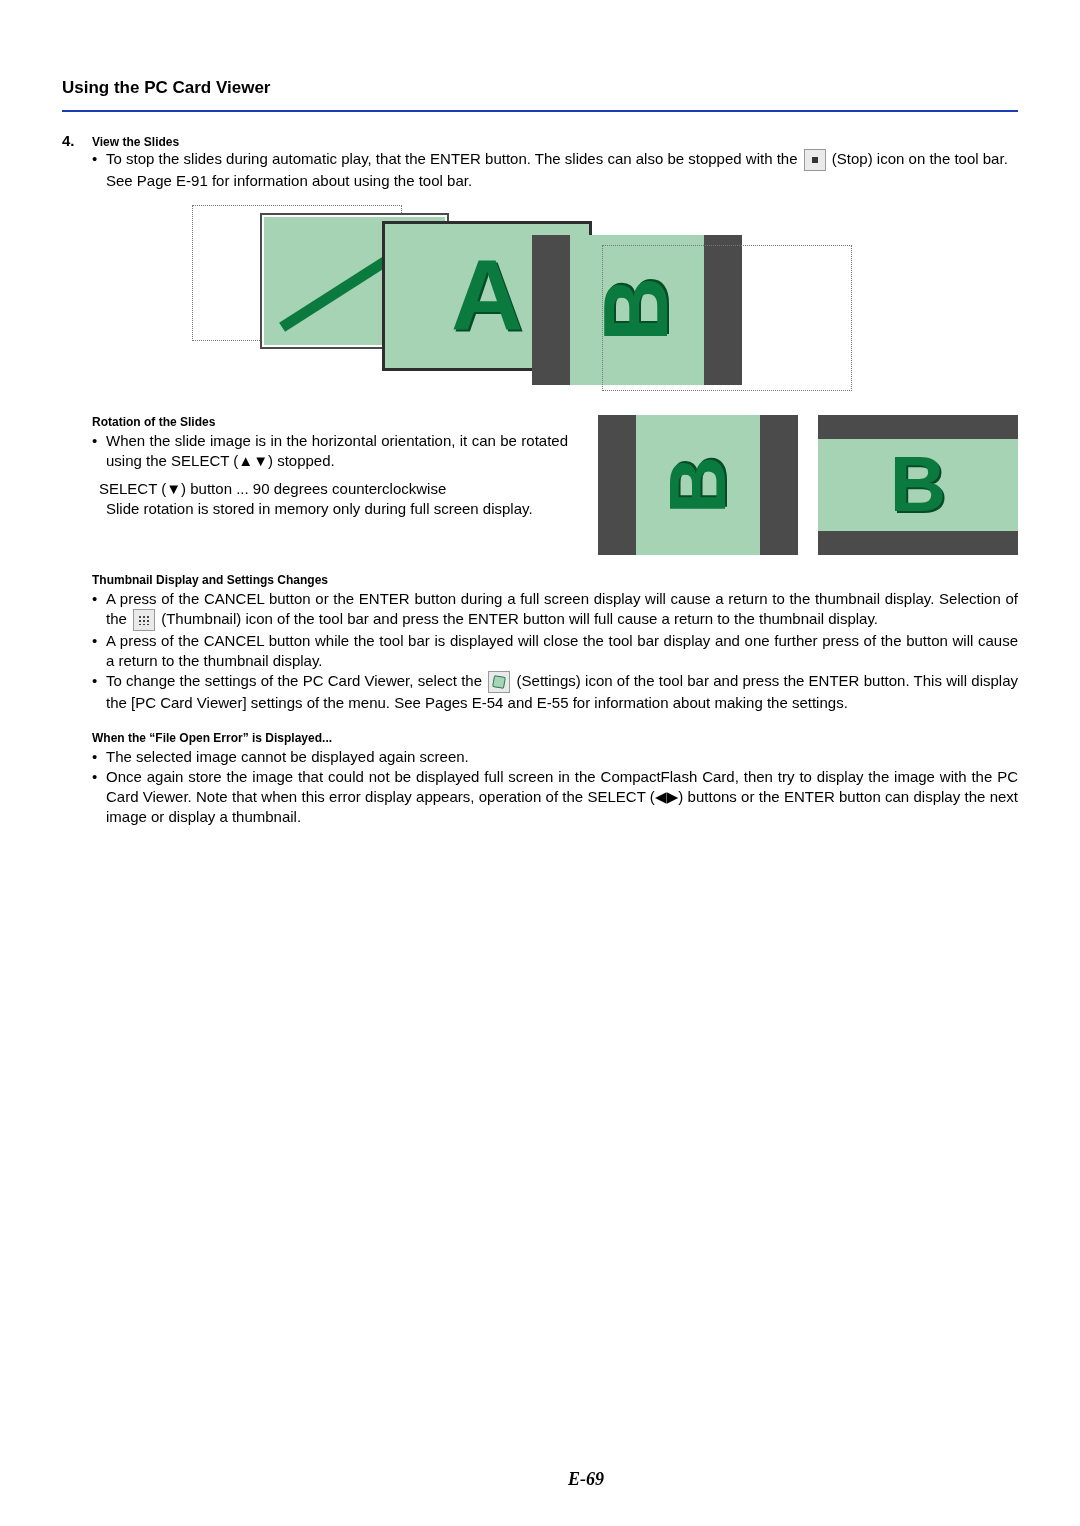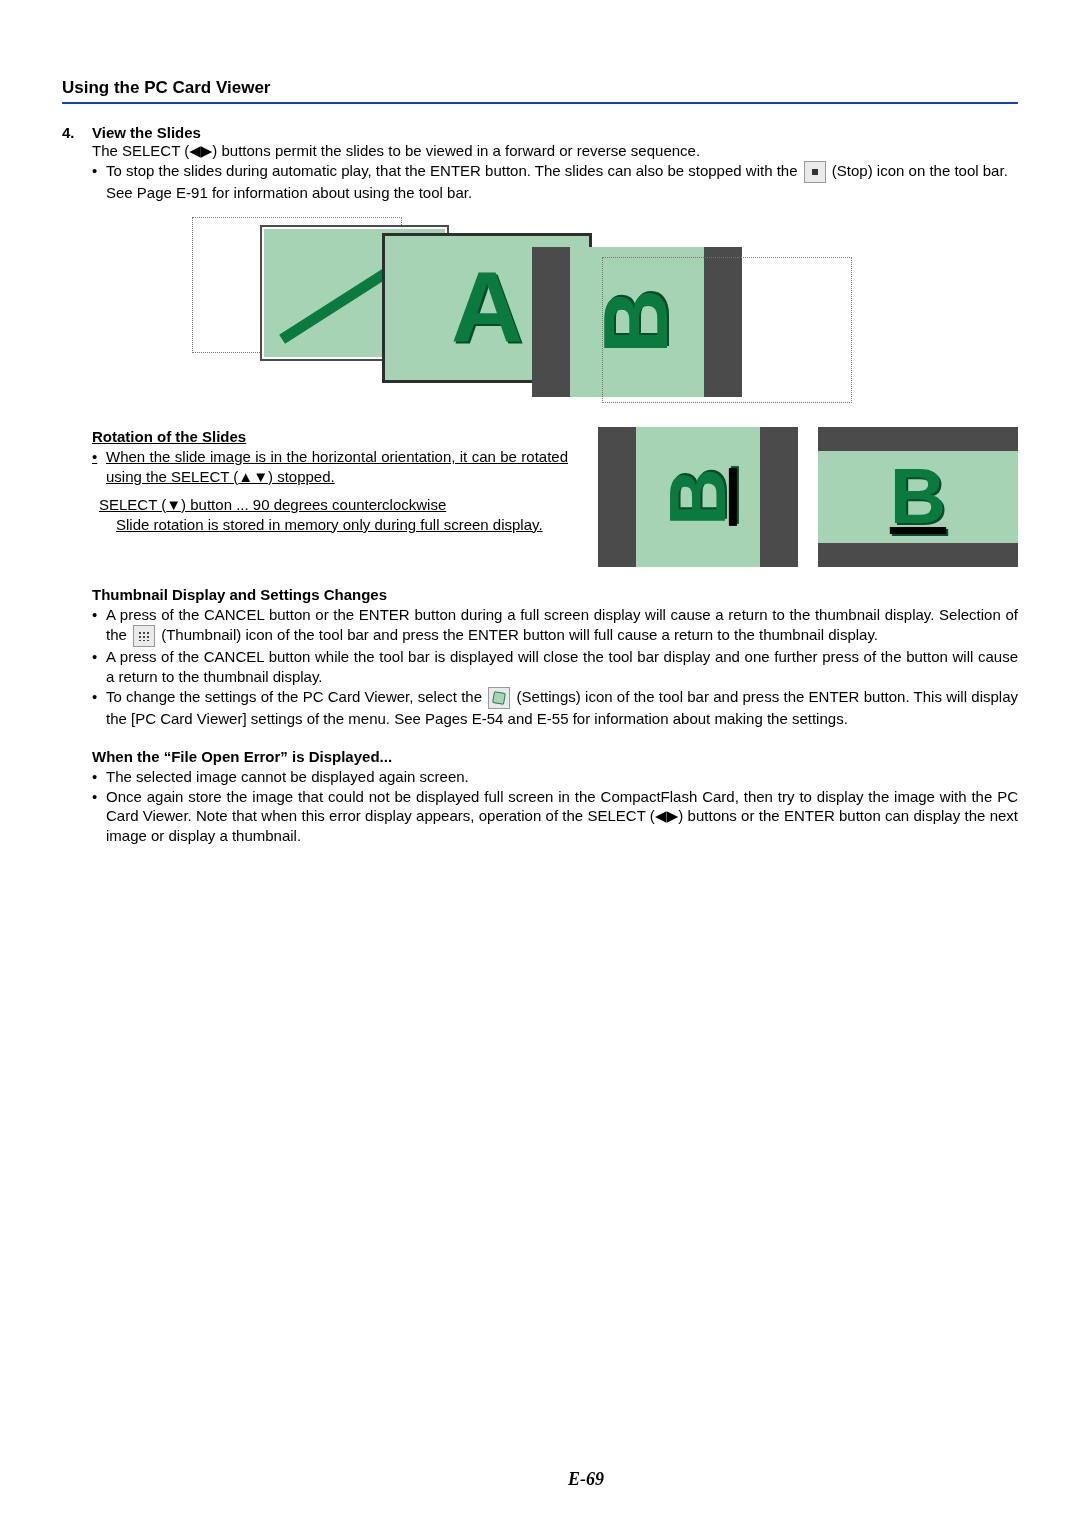--- a/index.html
+++ b/index.html
@@ -13,39 +13,39 @@
   .page {
     padding: 78px 62px 40px 62px;
     box-sizing: border-box;
     width: 1080px;
     min-height: 1526px;
     position: relative;
   }
   .page-header {
     font-weight: bold;
     font-size: 17px;
-    margin-bottom: 4px;
+    margin-bottom: 12px;
   }
   .blue-rule {
     height: 2px;
     background: #1a3fb5;
     margin: 4px 0 20px 0;
   }
   .section-num-line {
     display: flex;
     align-items: baseline;
   }
   .sec-num {
     font-weight: bold;
     font-size: 15px;
     width: 30px;
   }
   .sec-title {
     font-weight: bold;
-    font-size: 15px;
+    font-size: 12px;
   }
   .body-block {
     margin-left: 30px;
     font-size: 15px;
     line-height: 1.33;
   }
   .bullet-row {
     display: flex;
   }
   .bullet-dot {
@@ -132,21 +132,20 @@
     font-weight: 900;
     color: #0b7a3f;
     text-shadow: 2px 2px 0 #064d27;
   }
 
   
   .two-col {
     display: flex;
     gap: 20px;
     align-items: flex-start;
-    text-decoration: underline;
   }
   .two-col .left {
     flex: 1;
   }
   .two-col .right {
     width: 430px;
     display: flex;
     gap: 20px;
     align-items: stretch;
     justify-content: flex-end;
@@ -178,23 +177,20 @@
 
   <div class="page-header">Using the PC Card Viewer</div>
   <div class="blue-rule"></div>
 
   <div class="section-num-line">
     <div class="sec-num">4.</div>
     <div class="sec-title">View the Slides</div>
   </div>
 
   <div class="body-block">
-    <div>
-      <span>The SELECT (</span><span>◀▶</span><span>) buttons permit the slides to be viewed in a forward or reverse sequence.</span>
-    </div>
     <div class="bullet-row">
       <div class="bullet-dot">•</div>
       <div class="bullet-text">
         <span>To stop the slides during automatic play, that the ENTER button. The slides can also be stopped with the </span>
         <span class="inline-icon-box stop"></span>
         <span> (Stop) icon on the tool bar.</span>
       </div>
     </div>
     <div style="margin-left:14px;">See Page E-91 for information about using the tool bar.</div>
   </div>
@@ -229,21 +225,21 @@
         <div class="bullet-row">
           <div class="bullet-dot">•</div>
           <div class="bullet-text">
             <span>When the slide image is in the horizontal orientation, it can be rotated using the SELECT (</span><span>▲▼</span><span>) stopped.</span>
           </div>
         </div>
         <div class="gap-sm"></div>
         <div style="margin-left:7px;">
           <span>SELECT (</span><span>▼</span><span>) button ... 90 degrees counterclockwise</span>
         </div>
-        <div style="margin-left:24px; text-align:justify;">Slide rotation is stored in memory only during full screen display.</div>
+        <div style="margin-left:14px; text-align:justify;">Slide rotation is stored in memory only during full screen display.</div>
       </div>
     </div>
     <div class="right">
       <div class="rot-box dark-bg" style="width:200px; height:140px;">
         <div class="green-bg" style="width:62%; height:100%; display:flex; align-items:center; justify-content:center;">
           <span class="big-letter" style="font-size:80px; transform:rotate(-90deg); display:inline-block;">B</span>
         </div>
       </div>
       <div class="rot-box dark-bg" style="width:200px; height:140px;">
         <div class="green-bg" style="width:100%; height:66%; display:flex; align-items:center; justify-content:center;">

